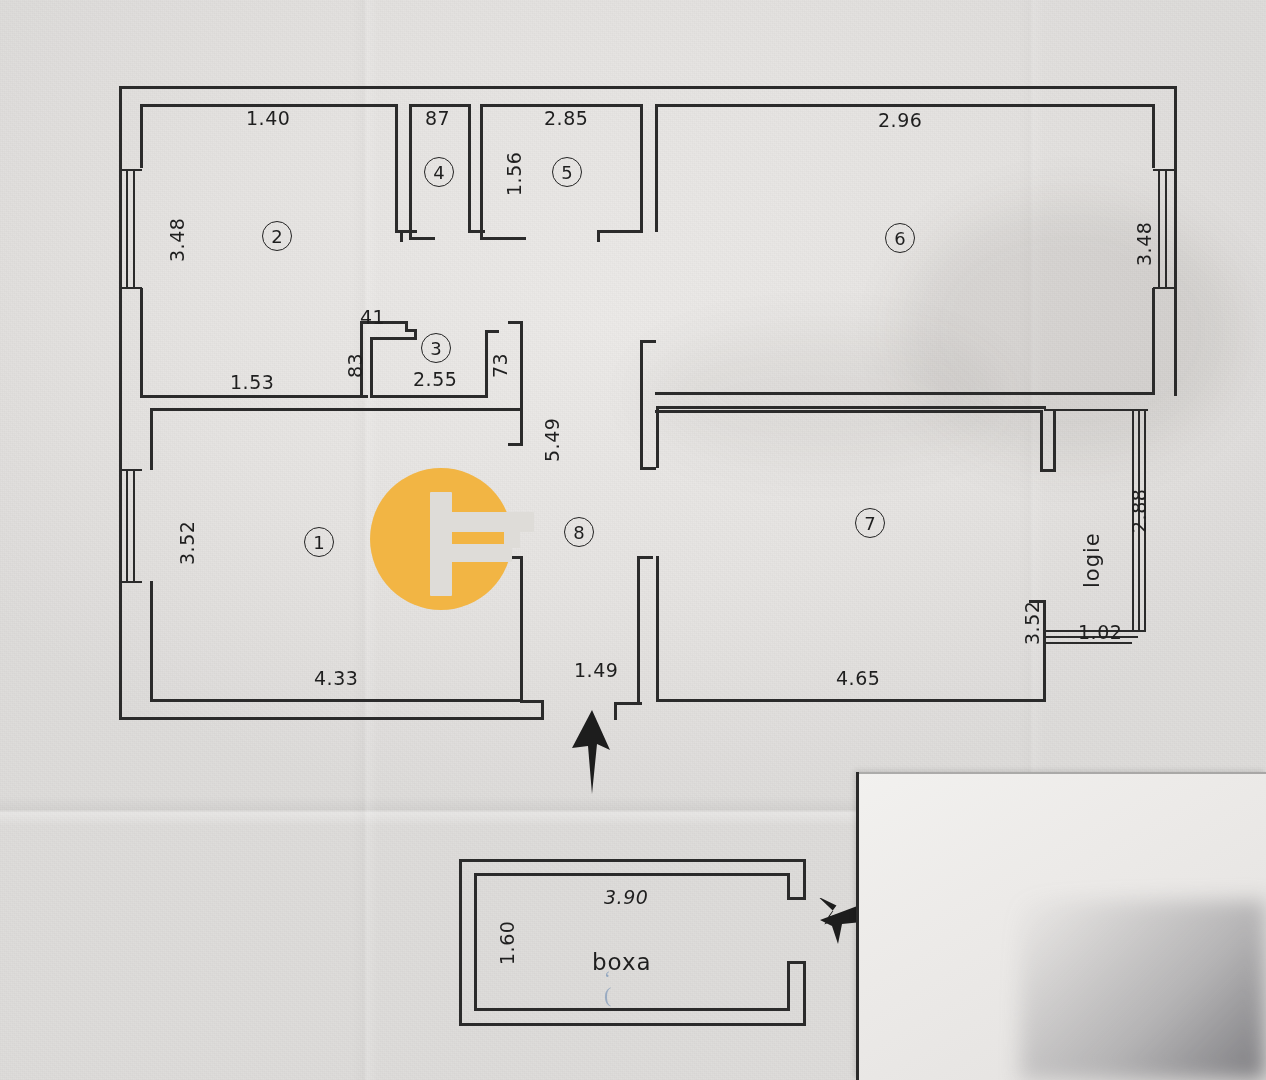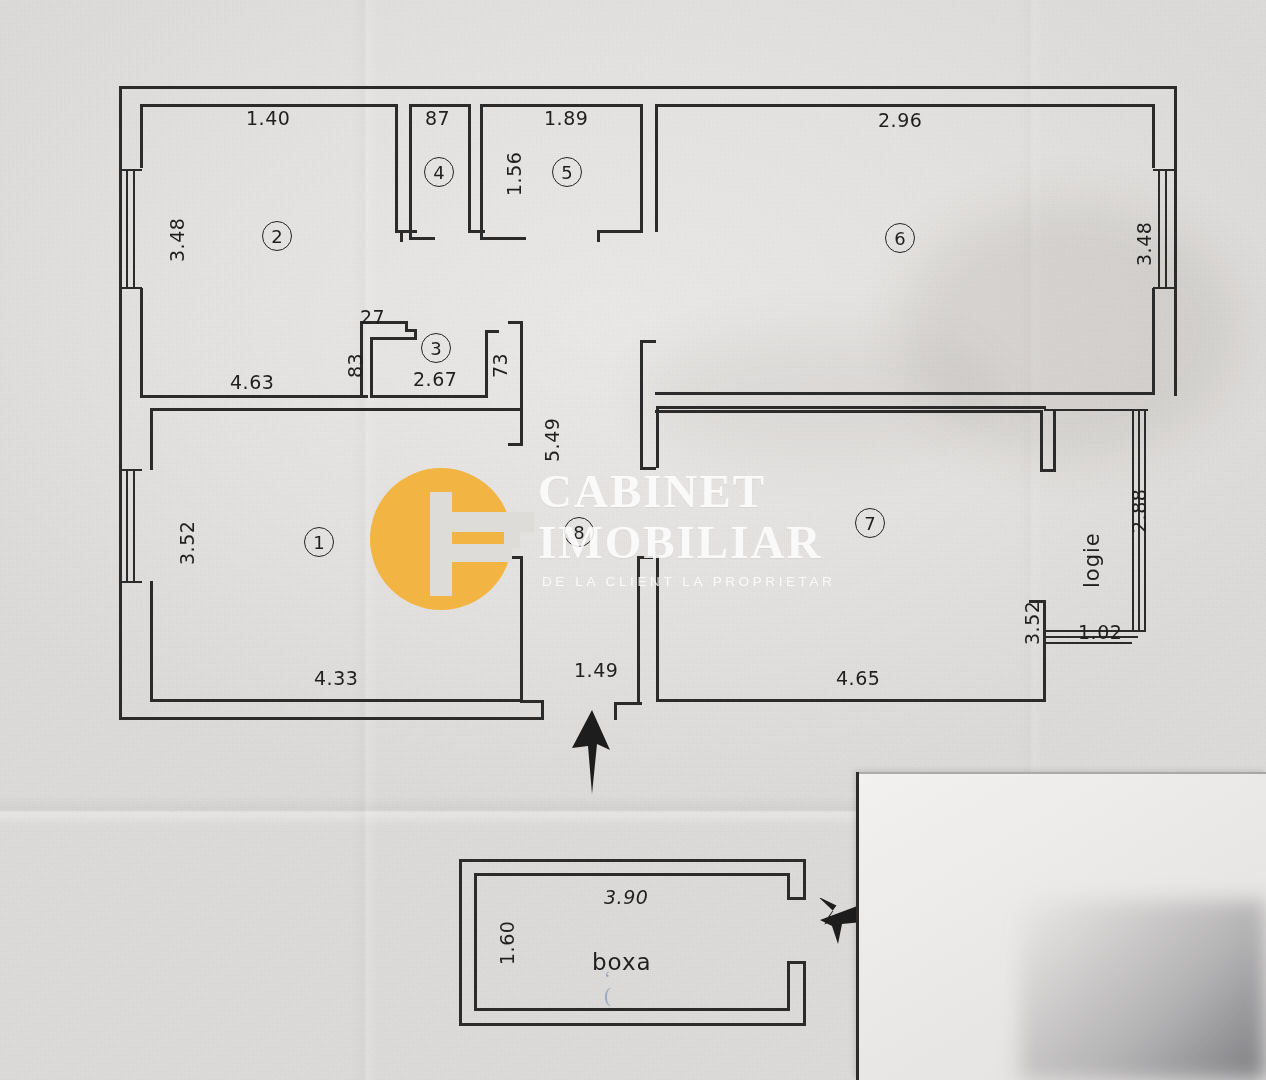--- a/index.html
+++ b/index.html
@@ -290,33 +290,33 @@
     <div class="wall" style="left:787px;top:873px;width:3px;height:27px;"></div>
     <div class="wall" style="left:787px;top:963px;width:3px;height:48px;"></div>
     <div class="wall" style="left:787px;top:897px;width:19px;height:3px;"></div>
     <div class="wall" style="left:787px;top:961px;width:19px;height:3px;"></div>
 
   </div>
 
   <div>
     <div class="dim" style="left:246px;top:107px;">1.40</div>
     <div class="dim" style="left:425px;top:107px;text-align:right;">87</div>
-    <div class="dim" style="left:544px;top:107px;">1.89</div>
+    <div class="dim" style="left:544px;top:107px;">2.85</div>
     <div class="dim" style="left:878px;top:109px;">2.96</div>
 
     <div class="dim v" style="left:166px;top:262px;">3.48</div>
     <div class="dim v" style="left:503px;top:196px;">1.56</div>
     <div class="dim v" style="left:1133px;top:266px;">3.48</div>
 
-    <div class="dim" style="left:360px;top:306px;">27</div>
+    <div class="dim" style="left:360px;top:306px;">41</div>
     <div class="dim v" style="left:344px;top:378px;">83</div>
-    <div class="dim" style="left:413px;top:368px;">2.67</div>
+    <div class="dim" style="left:413px;top:368px;">2.55</div>
     <div class="dim v" style="left:489px;top:378px;">73</div>
 
-    <div class="dim" style="left:230px;top:371px;">4.63</div>
+    <div class="dim" style="left:230px;top:371px;">1.53</div>
     <div class="dim v" style="left:541px;top:462px;">5.49</div>
     <div class="dim v" style="left:176px;top:565px;">3.52</div>
     <div class="dim" style="left:314px;top:667px;">4.33</div>
     <div class="dim" style="left:574px;top:659px;">1.49</div>
     <div class="dim" style="left:836px;top:667px;">4.65</div>
     <div class="dim v" style="left:1021px;top:645px;">3.52</div>
 
     <div class="dim v" style="left:1128px;top:533px;">2.88</div>
     <div class="dim" style="left:1078px;top:621px;">1.02</div>
 
@@ -352,25 +352,20 @@
   <div id="watermark">
     <div class="wm-dot" style="background:#F2B544;"></div>
     <svg class="wm-glyph" style="left:38px;top:22px;" width="130" height="120" viewBox="0 0 130 120">
       <g fill="#dedcd8">
         <rect x="22" y="8" width="22" height="104" rx="1"></rect>
         <rect x="22" y="28" width="104" height="20" rx="1"></rect>
         <rect x="22" y="60" width="82" height="18" rx="1"></rect>
         <rect x="96" y="48" width="16" height="16"></rect>
       </g>
     </svg>
-    <div class="wm-text">
-      <div class="wm-line1">CABINET</div>
-      <div class="wm-line2">IMOBILIAR</div>
-      <div class="wm-tag">DE LA CLIENT LA PROPRIETAR</div>
-    </div>
   </div>
 
   <div class="corner-sheet" style="left:856px;top:772px;width:410px;height:308px;"></div>
   <div class="sheet-edge-line" style="left:856px;top:772px;width:3px;height:308px;"></div>
   <div class="sheet-edge-line" style="left:856px;top:772px;width:410px;height:2px;opacity:.35;"></div>
   <div class="corner-dark" style="left:1020px;top:900px;width:246px;height:180px;"></div>
 
 </div>
 
 </body></html>

